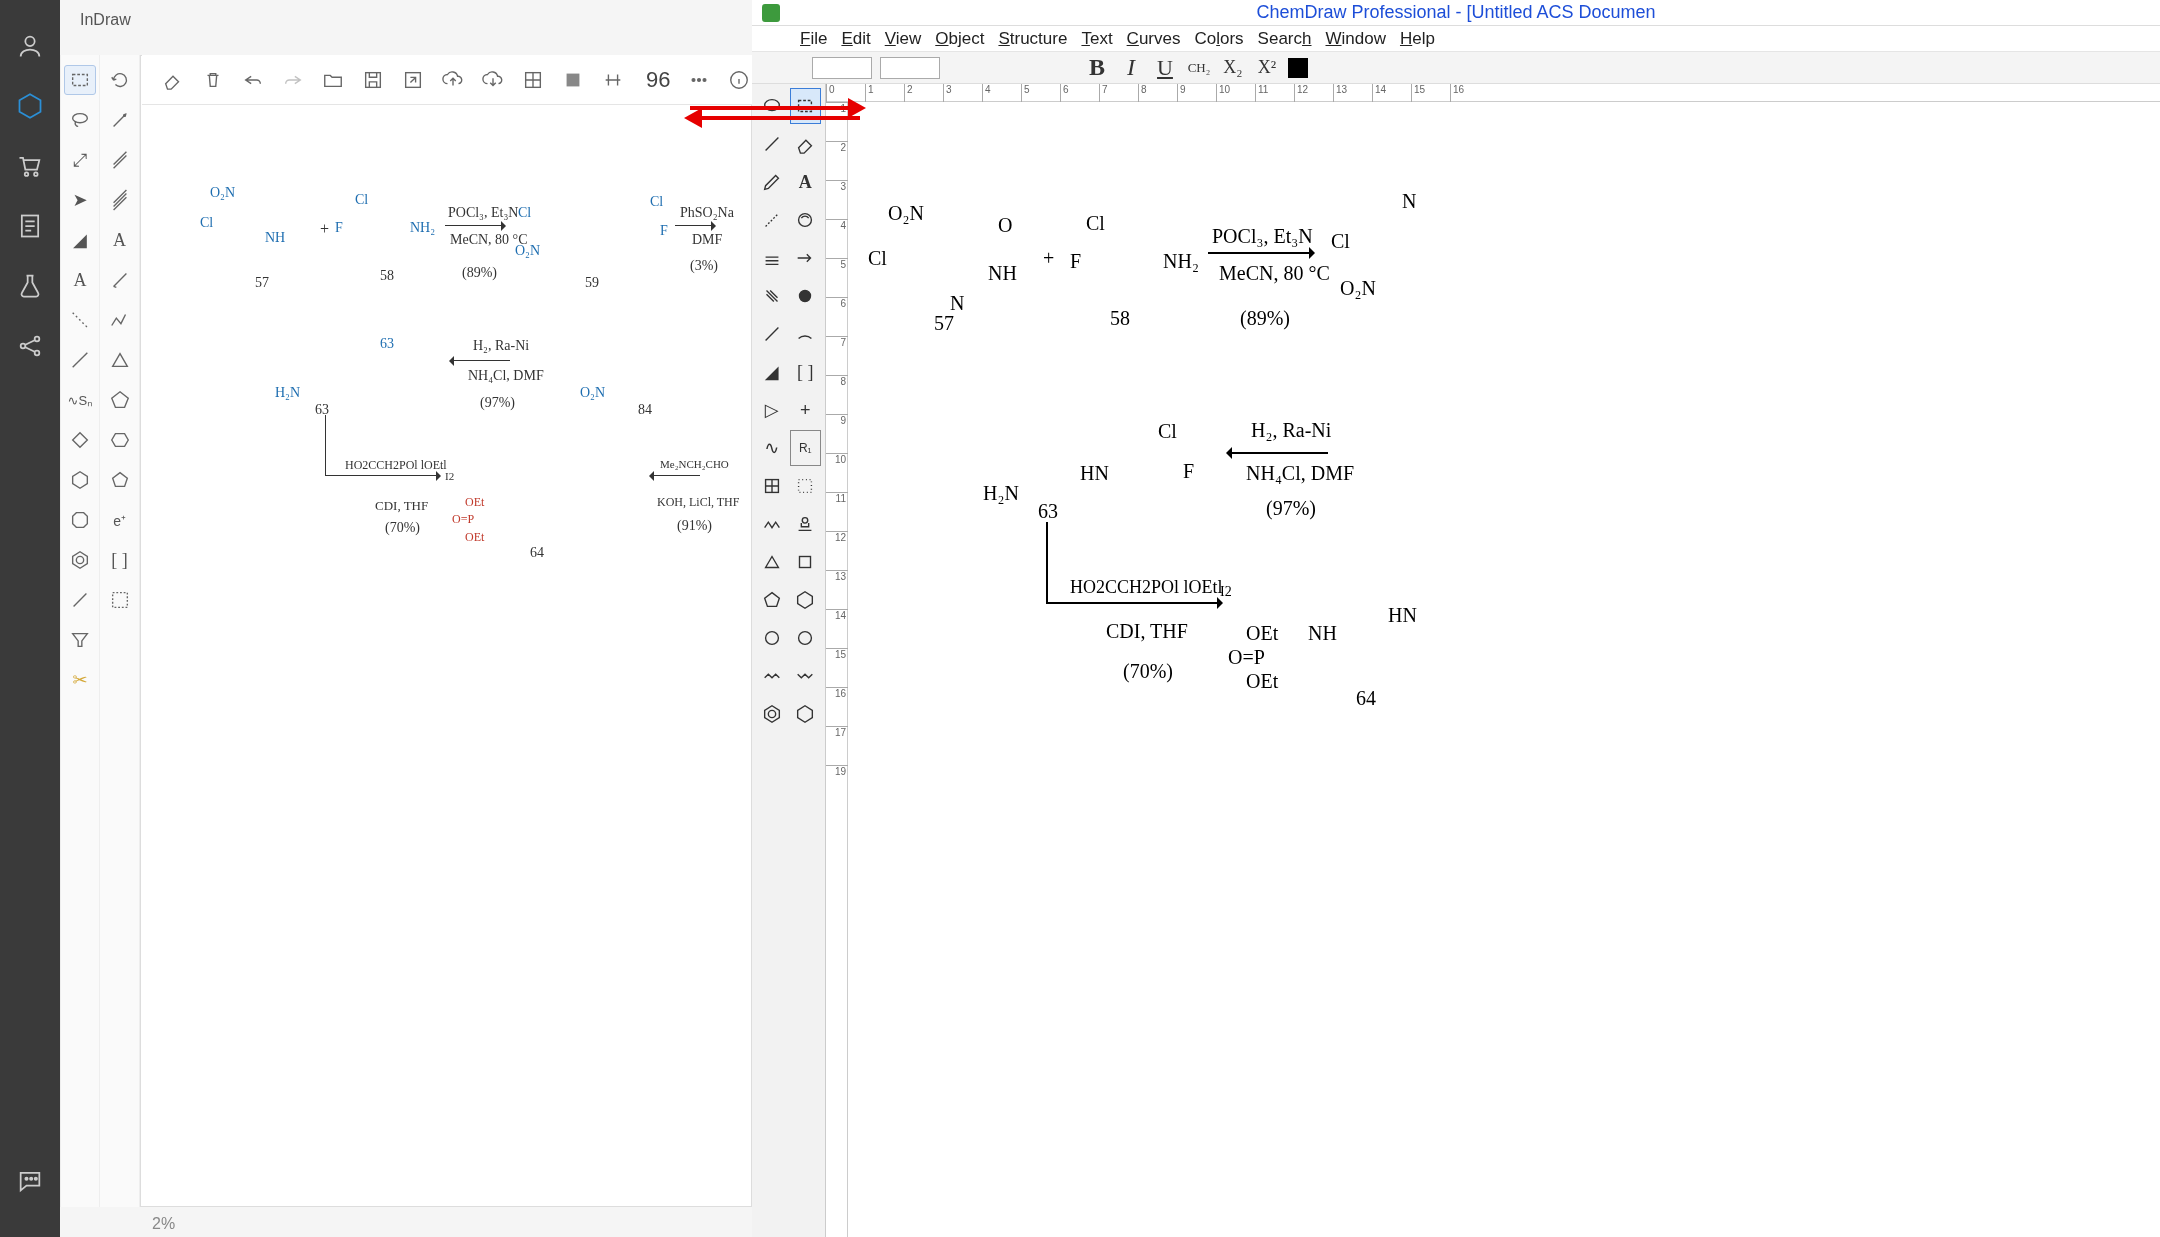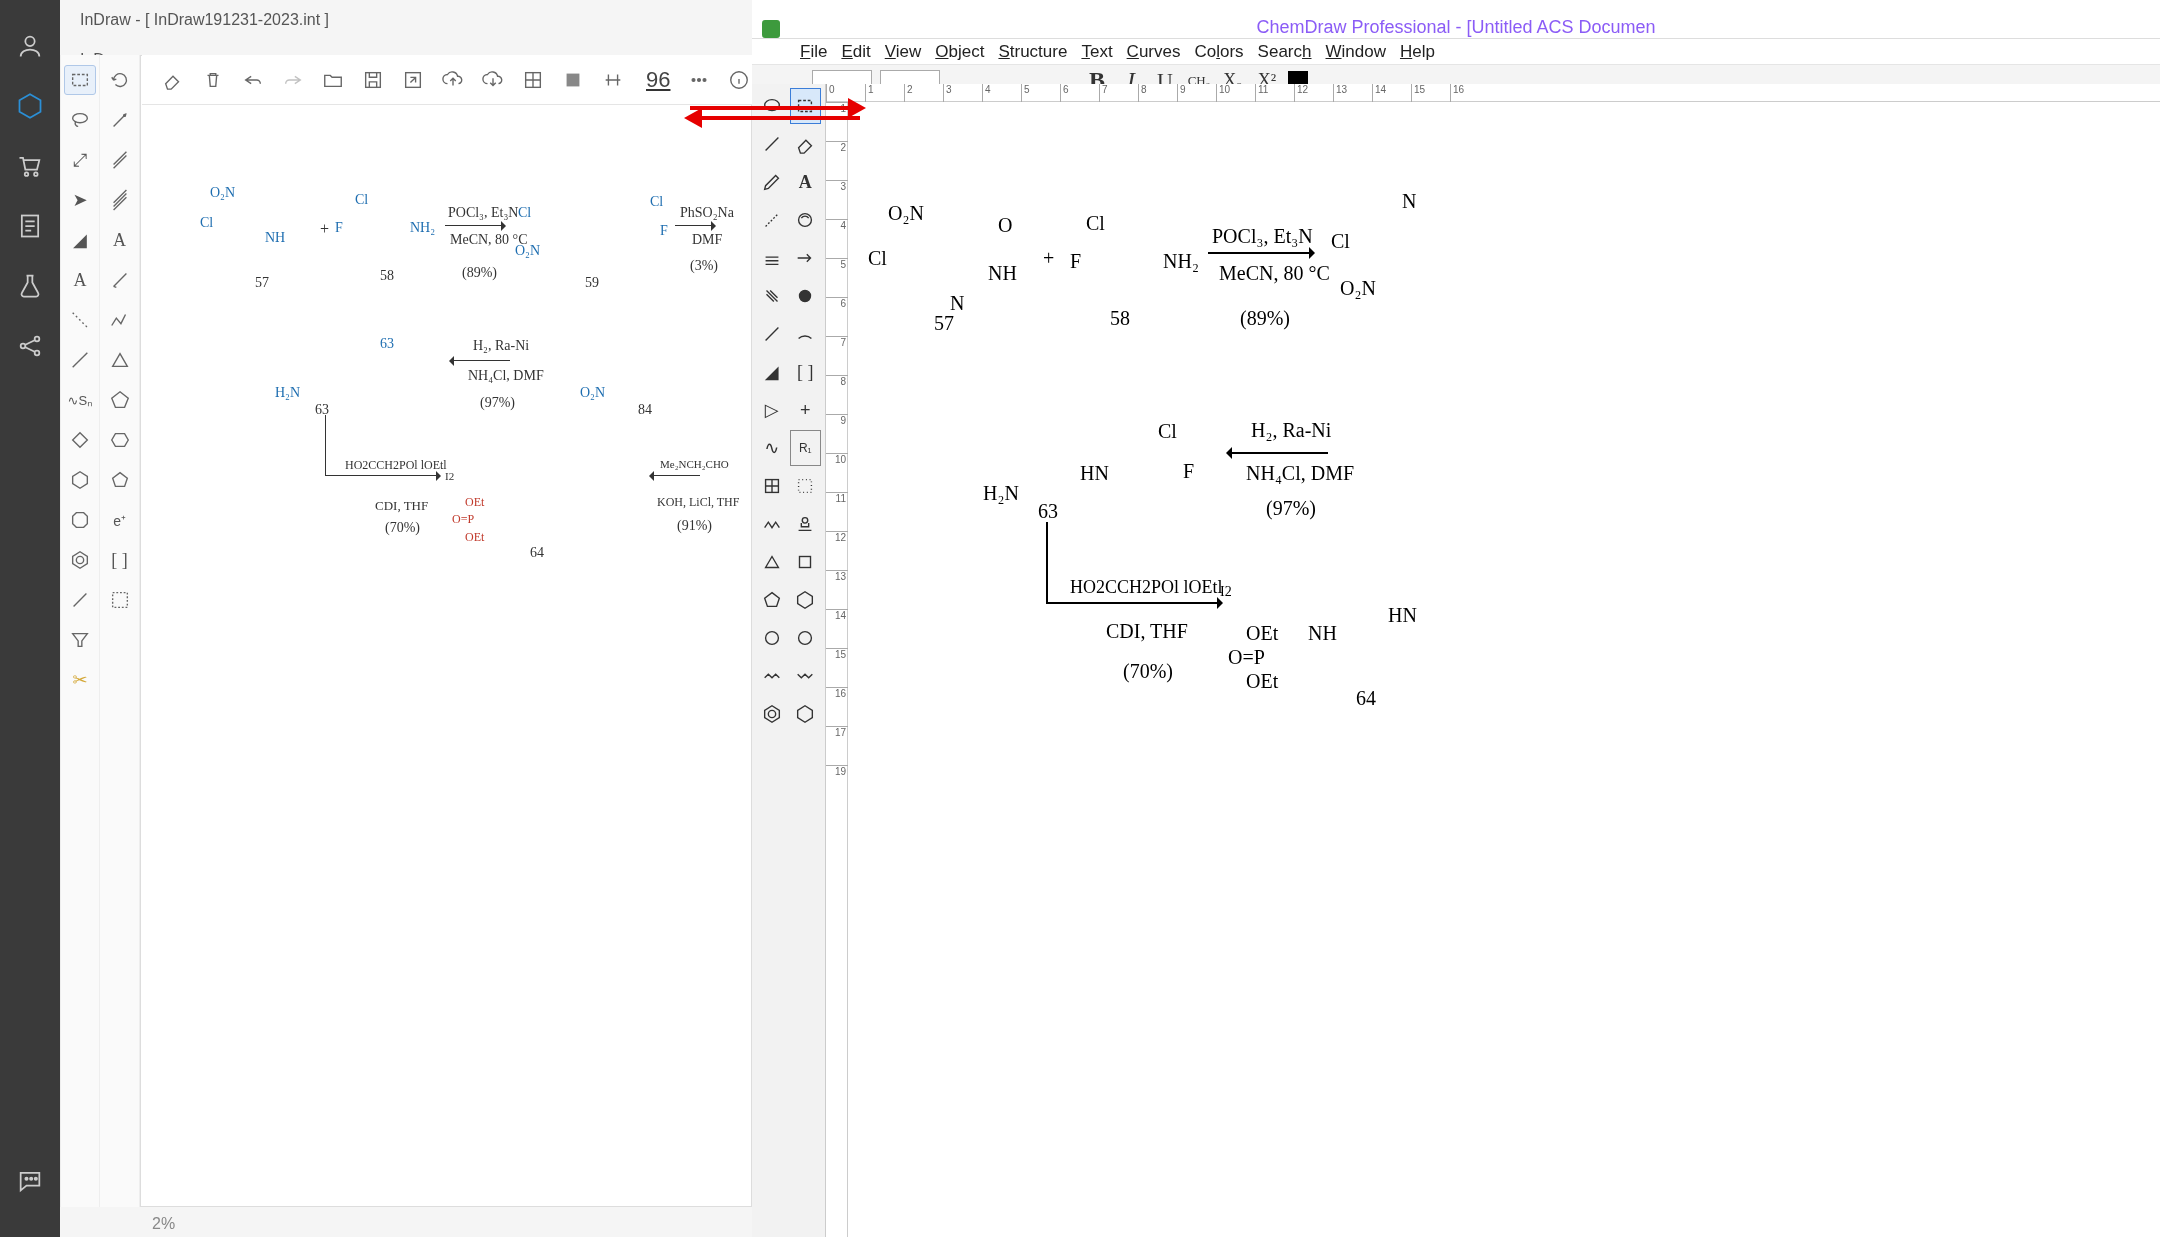--- a/index.html
+++ b/index.html
@@ -15,21 +15,21 @@
 .indraw-panel { position: absolute; left: 60px; top: 0; width: 692px; height: 100%; background: #f5f5f5; }
 .indraw-title { height: 40px; display: flex; align-items: center; padding: 0 20px; font-size: 16px; color: #555; }
 
 .indraw-body { position: absolute; left: 0; top: 55px; right: 0; bottom: 30px; display: flex; }
 .tool-col { width: 40px; background: #fafafa; border-right: 1px solid #eee; display: flex; flex-direction: column; align-items: center; gap: 10px; padding-top: 10px; }
 .tool-col:first-child { border-left: 1px solid #eee; }
 .tool-cell { width: 32px; height: 30px; display: flex; align-items: center; justify-content: center; color: #555; font-size: 18px; }
 .tool-cell svg { width: 22px; height: 22px; stroke: #666; fill: none; stroke-width: 1.5; }
 .tool-cell.active { background: #e8f0fa; border: 1px solid #b0c8e8; border-radius: 3px; }
 .canvas-area { flex: 1; background: #fff; position: relative; box-shadow: inset 0 0 0 1px #ddd; }
-.indraw-toolbar { position: absolute; left: 82px; top: 55px; right: 0; height: 50px; background: #fff; display: flex; align-items: center; gap: 18px; padding: 0 20px; z-index: 5; border-bottom: 1px solid #e5e5e5; text-decoration: underline; }
+.indraw-toolbar { position: absolute; left: 82px; top: 55px; right: 0; height: 50px; background: #fff; display: flex; align-items: center; gap: 18px; padding: 0 20px; z-index: 5; border-bottom: 1px solid #e5e5e5; }
 .indraw-toolbar .tbtn { width: 28px; height: 28px; display: flex; align-items: center; justify-content: center; color: #666; }
 .indraw-toolbar .tbtn svg { width: 22px; height: 22px; stroke: #666; fill: none; stroke-width: 1.5; }
 .zoom-val { font-size: 22px; color: #444; margin-left: 4px; }
 .status-bar { position: absolute; left: 82px; bottom: 0; font-size: 16px; color: #888; padding: 4px 10px; }
 
 
 .chem-diagram { position: absolute; top: 55px; left: 20px; right: 10px; bottom: 10px; }
 .chem-label { position: absolute; font-size: 14px; font-family: "Times New Roman", serif; color: #333; white-space: nowrap; }
 .chem-label.blue { color: #1d6db0; }
 .chem-label.red { color: #c0392b; }
@@ -39,21 +39,21 @@
 
 
 .copy-overlay { position: absolute; left: 680px; top: 100px; width: 190px; z-index: 50; pointer-events: none; }
 .copy-overlay .txt { color: #e60000; font-size: 36px; font-weight: 600; text-align: center; }
 .copy-overlay .arrow-r, .copy-overlay .arrow-l { height: 4px; background: #e60000; position: relative; margin: 6px 10px; }
 .copy-overlay .arrow-r::after { content: ""; position: absolute; right: -16px; top: -8px; border: 10px solid transparent; border-left: 18px solid #e60000; }
 .copy-overlay .arrow-l::after { content: ""; position: absolute; left: -16px; top: -8px; border: 10px solid transparent; border-right: 18px solid #e60000; }
 
 
 .chemdraw-panel { position: absolute; left: 752px; top: 0; right: 0; height: 100%; background: #f9f9f9; }
-.cd-titlebar { height: 39px; background: #fff; display: flex; align-items: flex-end; justify-content: center; font-size: 18px; color: #8b5cf6; border-bottom: 1px solid #ddd; }
+.cd-titlebar { height: 26px; background: #fff; display: flex; align-items: center; justify-content: center; font-size: 18px; color: #1d4ed8; border-bottom: 1px solid #ddd; }
 .cd-titlebar .cd-icon { position: absolute; left: 10px; width: 18px; height: 18px; background: #3d9a3d; border-radius: 3px; }
 .cd-menubar { height: 26px; background: #fff; display: flex; align-items: center; gap: 14px; padding-left: 30px; font-size: 17px; color: #222; border-bottom: 1px solid #e5e5e5; }
 .cd-menubar span { cursor: default; }
 .cd-menubar u { text-decoration: underline; }
 .cd-fmtbar { height: 32px; background: #f4f4f4; display: flex; align-items: center; gap: 8px; padding-left: 60px; border-bottom: 1px solid #ddd; }
 .cd-fmtbar .dd { width: 60px; height: 22px; border: 1px solid #aaa; background: #fff; }
 .cd-fmtbar .fbtn { width: 26px; height: 24px; display: flex; align-items: center; justify-content: center; font-family: "Times New Roman", serif; font-size: 20px; color: #333; }
 .cd-fmtbar .fbtn.bold { font-weight: bold; font-size: 24px; }
 .cd-fmtbar .fbtn.ital { font-style: italic; font-size: 24px; }
 .cd-fmtbar .fbtn.und { text-decoration: underline; font-size: 22px; }
@@ -120,23 +120,20 @@
       <svg viewBox="0 0 24 24">
         <path d="M4 5h16v11H9l-5 4z"></path>
         <circle cx="9" cy="10" r="1" fill="#ccc"></circle>
         <circle cx="13" cy="10" r="1" fill="#ccc"></circle>
         <circle cx="17" cy="10" r="1" fill="#ccc"></circle>
       </svg>
     </div>
 </div>
 
 <div class="indraw-panel">
-  <div class="indraw-title">
-    <span>InDraw - [ InDraw191231-2023.int ]</span>
-  </div>
   <div class="indraw-title center">InDraw</div>
 
   <div class="indraw-toolbar">
     <div class="tbtn">
         <svg viewBox="0 0 24 24">
           <path d="M4 16l8-8 6 6-8 8H6z"></path>
         </svg>
       </div>
     <div class="tbtn">
         <svg viewBox="0 0 24 24">

